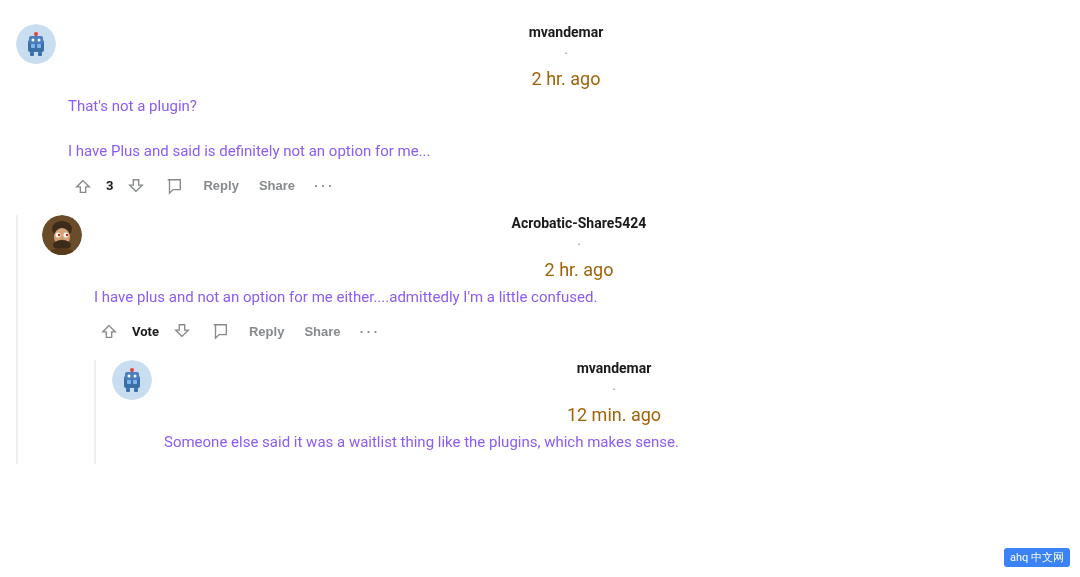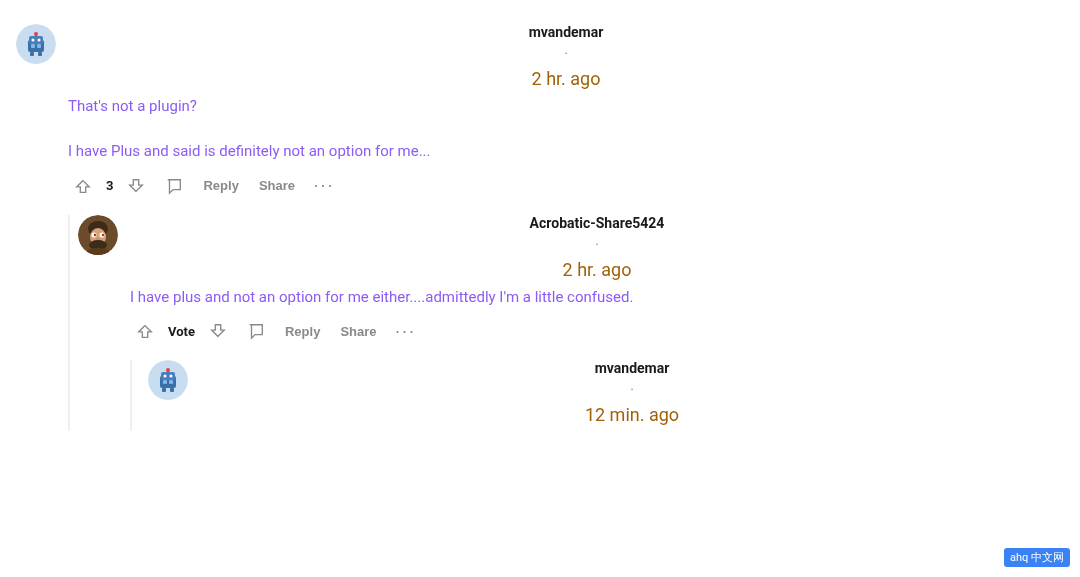--- a/index.html
+++ b/index.html
@@ -101,22 +101,21 @@
       color: #878a8c;
       background: none;
       border: none;
       cursor: pointer;
       padding: 2px 4px;
       letter-spacing: 1px;
     }
 
     
     .nested-thread {
-      margin-left: 52px;
-      padding-left: 8px;
+      padding-left: 24px;
       border-left: 2px solid #edeff1;
     }
 
     .nested-nested {
       margin-left: 52px;
       padding-left: 16px;
       border-left: 2px solid #edeff1;
     }
 
     
@@ -263,20 +262,21 @@
             <rect x="14" y="28" width="4" height="4" rx="1" fill="#3a6fa8"></rect>
             <rect x="22" y="28" width="4" height="4" rx="1" fill="#3a6fa8"></rect>
           </svg>
         </div>
         <div class="comment-body">
           <div class="comment-meta">
             <span class="comment-author">mvandemar</span>
             <span class="comment-dot">·</span>
             <span class="comment-time">12 min. ago</span>
           </div>
+          <div class="comment-text">Someone else said it was a waitlist thing like the plugins, which makes sense.</div>
         </div>
       </div>
     </div>
 
   </div>
 
 </div>
 
 <div class="watermark">ahq 中文网</div>
 

